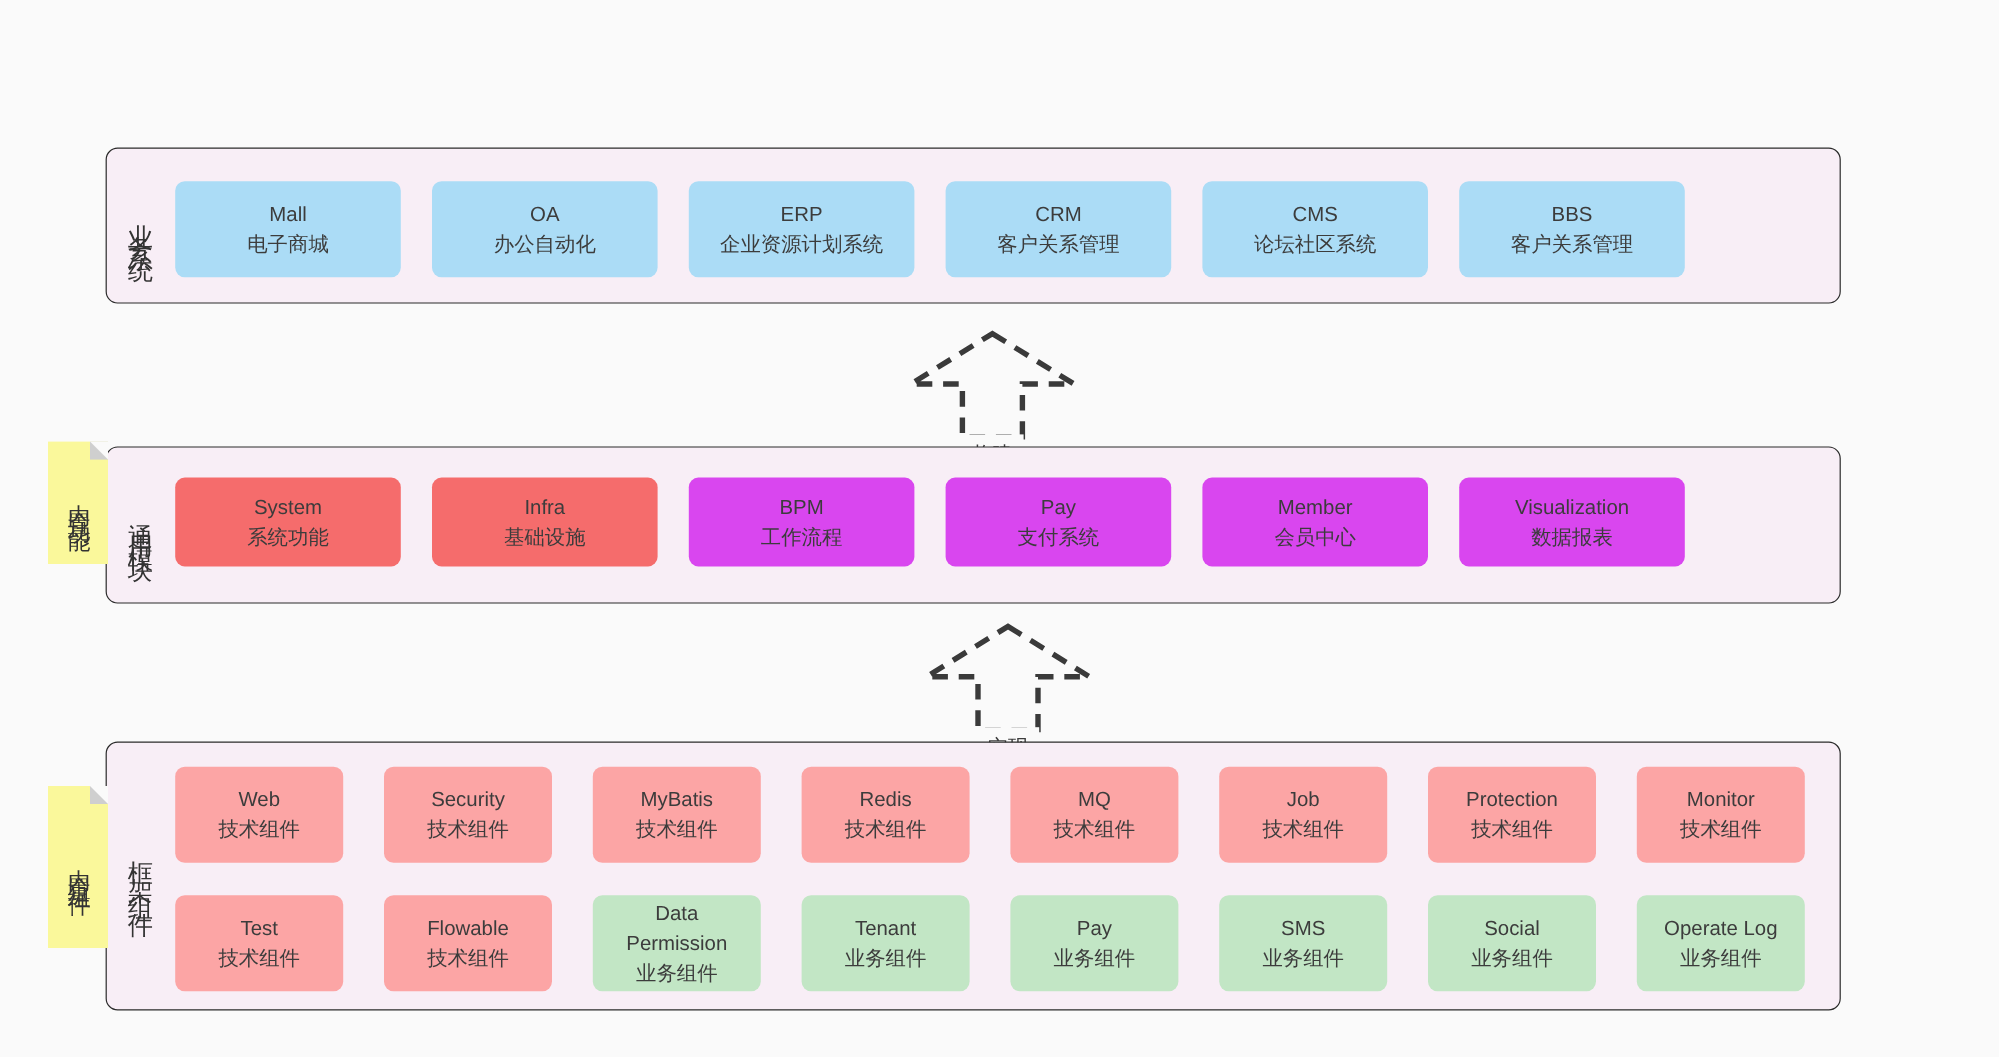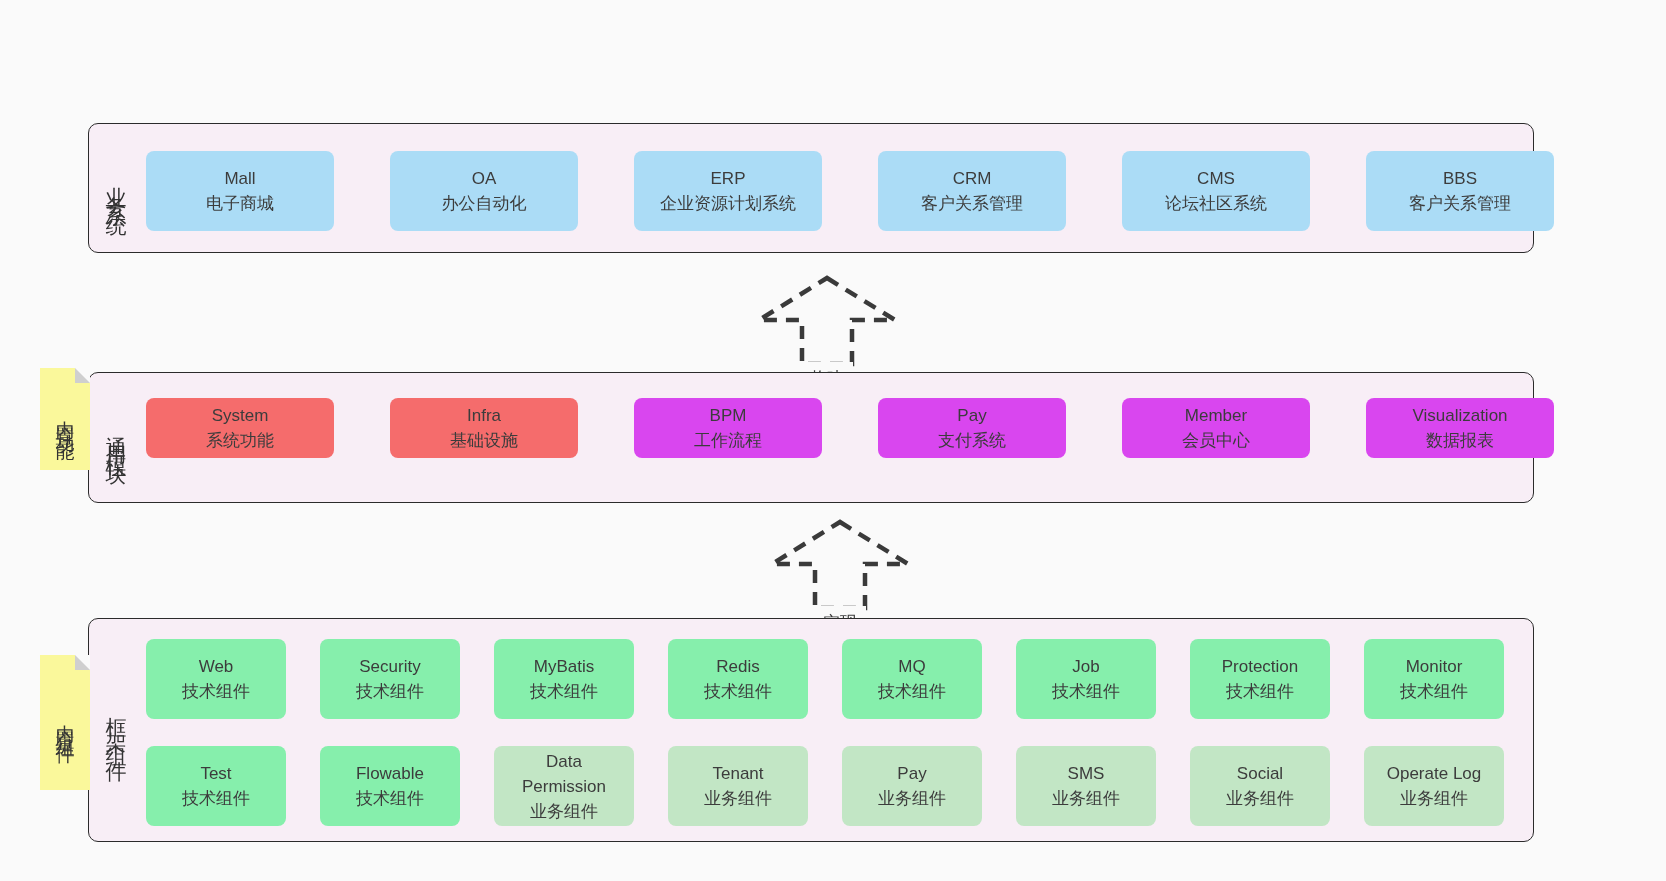--- a/index.html
+++ b/index.html
@@ -38,44 +38,44 @@
     color:#333;
     white-space:nowrap;
   }
   .layer-3 .vlabel{letter-spacing:15px;}
 
   .row{
     position:absolute;
     left:57px;
     display:flex;
   }
-  .row.gap-lg{gap:56px;}
+  .row.gap-lg{gap:26px;}
   .row.gap-sm{gap:34px;}
 
   .box{
     display:flex;
     flex-direction:column;
     justify-content:center;
     align-items:center;
     text-align:center;
     border-radius:8px;
     box-sizing:border-box;
     padding:4px 14px;
     font-size:17px;
     line-height:25px;
     color:#3c3c3c;
   }
   .layer-1 .box{width:188px;height:80px;}
-  .layer-2 .box{width:188px;height:60px;}
+  .layer-2 .box{width:188px;height:74px;}
   .layer-3 .box{width:140px;height:80px;}
 
   .box.blue{background:#abdcf6;}
   .box.red{background:#f56c6c;}
   .box.pink{background:#d946ef;justify-content:center;}
-  .box.green{background:#86efac;}
+  .box.green{background:#fca5a5;}
   .box.green-light{background:#c2e6c5;}
 
   
   .sticky{
     position:absolute;
     left:40px;
     width:50px;
     background:#faf89b;
     display:flex;
     align-items:center;

